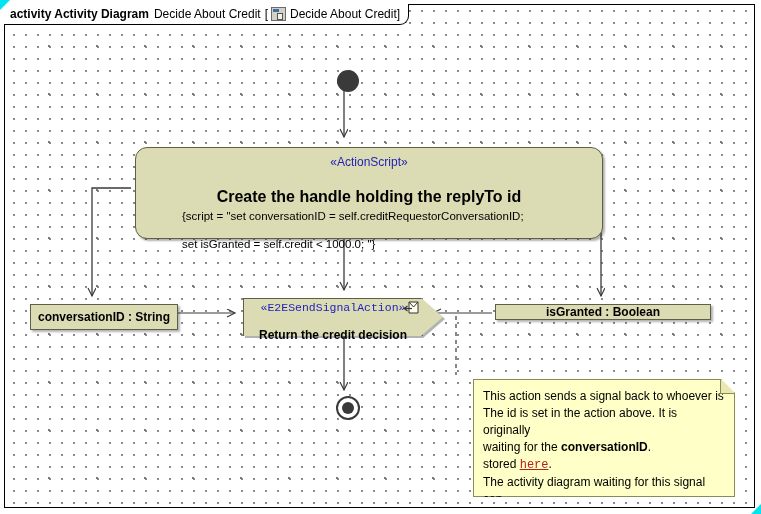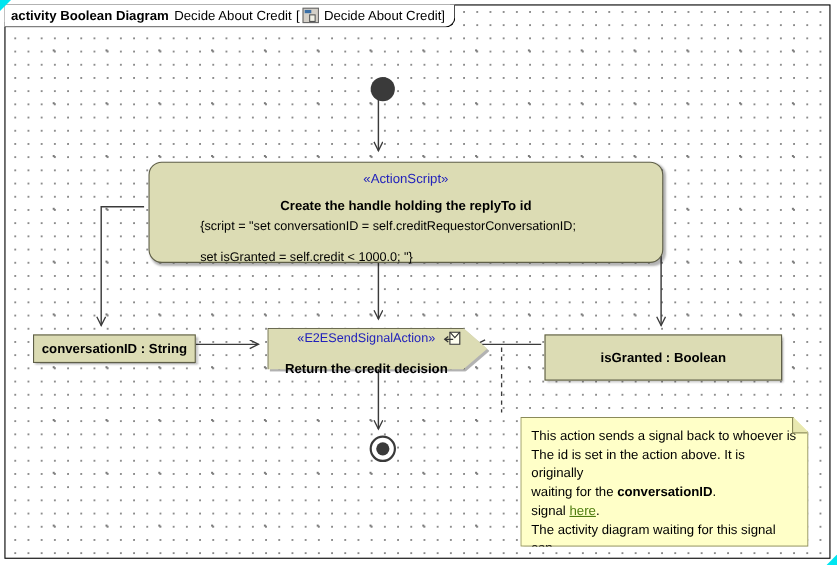--- a/index.html
+++ b/index.html
@@ -90,22 +90,22 @@
     border-radius:12px;
     padding:7px 12px 0 12px;
   }
   .stereo{
     color:#2222bb;
     font-size:12px;
     text-align:center;
     line-height:14px;
   }
   .node-title{
-    font-weight:bold;font-size:12px;color:#000;
-    text-align:center;line-height:16px;margin-top:10px;
+    font-weight:bold;font-size:16px;color:#000;
+    text-align:center;line-height:16px;margin-top:20px;
   }
   .node-body{
     font-size:11.5px;color:#000;line-height:15px;margin-top:4px;
     text-align:left;padding-left:34px;
   }
 
   
   #send-signal{
     left:238px;top:293px;width:200px;height:38px;
     border:none;background:none;box-shadow:none;
@@ -118,34 +118,34 @@
     -webkit-clip-path:polygon(0 0, 178px 0, 200px 19px, 178px 38px, 0 38px);
   }
   #send-signal .shadow{
     position:absolute;left:2px;top:2px;width:200px;height:38px;
     background:rgba(0,0,0,0.30);
     clip-path:polygon(0 0, 178px 0, 200px 19px, 178px 38px, 0 38px);
     -webkit-clip-path:polygon(0 0, 178px 0, 200px 19px, 178px 38px, 0 38px);
     z-index:-1;
   }
   #send-signal .txt{position:absolute;left:0;top:0;width:180px;}
-  #send-signal .stereo{text-align:center;font-size:11.5px;padding-top:3px;}
+  #send-signal .stereo{text-align:center;font-size:11.5px;padding-top:3px;font-family:Liberation Mono, monospace;}
   #send-signal .node-title{font-size:12px;margin-top:12px;}
   .signal-glyph{
     position:absolute;left:160px;top:3px;width:18px;height:16px;
     z-index:2;
   }
 
   #obj-conv{
     left:25px;top:299px;width:148px;height:26px;
     display:flex;align-items:center;justify-content:center;
   }
   #obj-granted{
-    left:490px;top:299px;width:216px;height:42px;
-    display:flex;align-items:center;justify-content:center;
+    left:490px;top:299px;width:216px;height:16px;
+    display:flex;align-items:flex-start;justify-content:center;
   }
   .obj-label{font-weight:bold;font-size:12px;color:#000;}
 
   
   #initial-node{
     position:absolute;left:332px;top:65px;width:22px;height:22px;
     border-radius:50%;background:#3a3a3a;z-index:3;
   }
   #final-node{
     position:absolute;left:331px;top:391px;width:24px;height:24px;
@@ -169,21 +169,21 @@
     z-index:3;
     clip-path:polygon(0 0, calc(100% - 14px) 0, 100% 14px, 100% 100%, 0 100%);
     -webkit-clip-path:polygon(0 0, calc(100% - 14px) 0, 100% 14px, 100% 100%, 0 100%);
   }
   #note .fold{
     position:absolute;right:0;top:0;width:14px;height:14px;
     background:#e8e8b0;
     border-left:1px solid #8a8a5a;border-bottom:1px solid #8a8a5a;
     box-sizing:border-box;
   }
-  .nlink{color:#4d7c0f;text-decoration:underline;cursor:pointer;}
+  .nlink{color:#b91c1c;text-decoration:underline;cursor:pointer;font-family:Liberation Mono, monospace;}
   .nb{font-weight:bold;}
 
   
   #wires{position:absolute;left:0;top:0;width:751px;height:504px;z-index:2;pointer-events:none;}
 </style>
 </head>
 <body>
 
 <div id="canvas">
 
@@ -265,28 +265,28 @@
       </svg>
     </div>
 
     <div id="final-node"></div>
 
     <div id="note">
       <div class="fold"></div>
       <div><span>This action sends a signal back to whoever is</span></div>
       <div><span>The id is set in the action above. It is originally</span></div>
       <div><span>waiting for the </span><span class="nb">conversationID</span><span>.</span></div>
-      <div><span>signal </span><span class="nlink">here</span><span>.</span></div>
+      <div><span>stored </span><span class="nlink">here</span><span>.</span></div>
       <div><span>The activity diagram waiting for this signal can</span></div>
       <div><span>be found </span><span class="nlink">here</span><span>.</span></div>
     </div>
   </div>
 
   <div id="title-tab">
-    <span class="kw">activity Boolean Diagram</span>
+    <span class="kw">activity Activity Diagram</span>
     <span class="nm">Decide About Credit</span>
     <span class="brk">[</span>
     <span class="diag-icon"></span>
     <span>Decide About Credit</span>
     <span>]</span>
   </div>
 
   <div class="corner-accent" id="acc-tl"></div>
   <div class="corner-accent" id="acc-br"></div>
 

